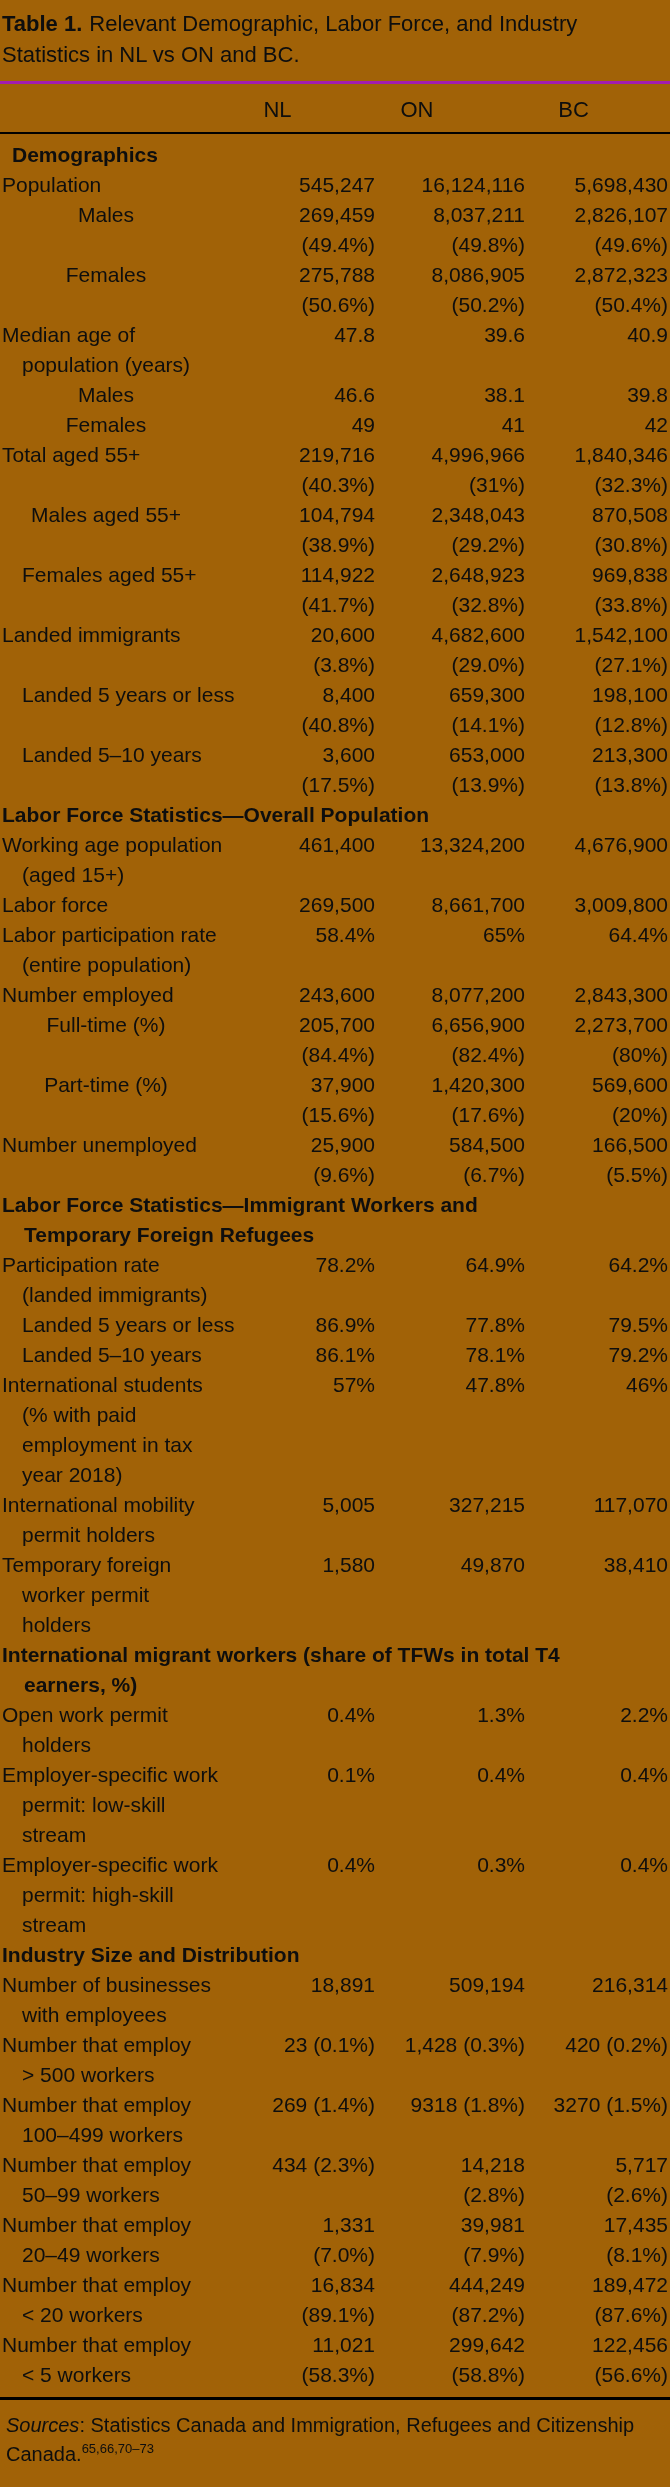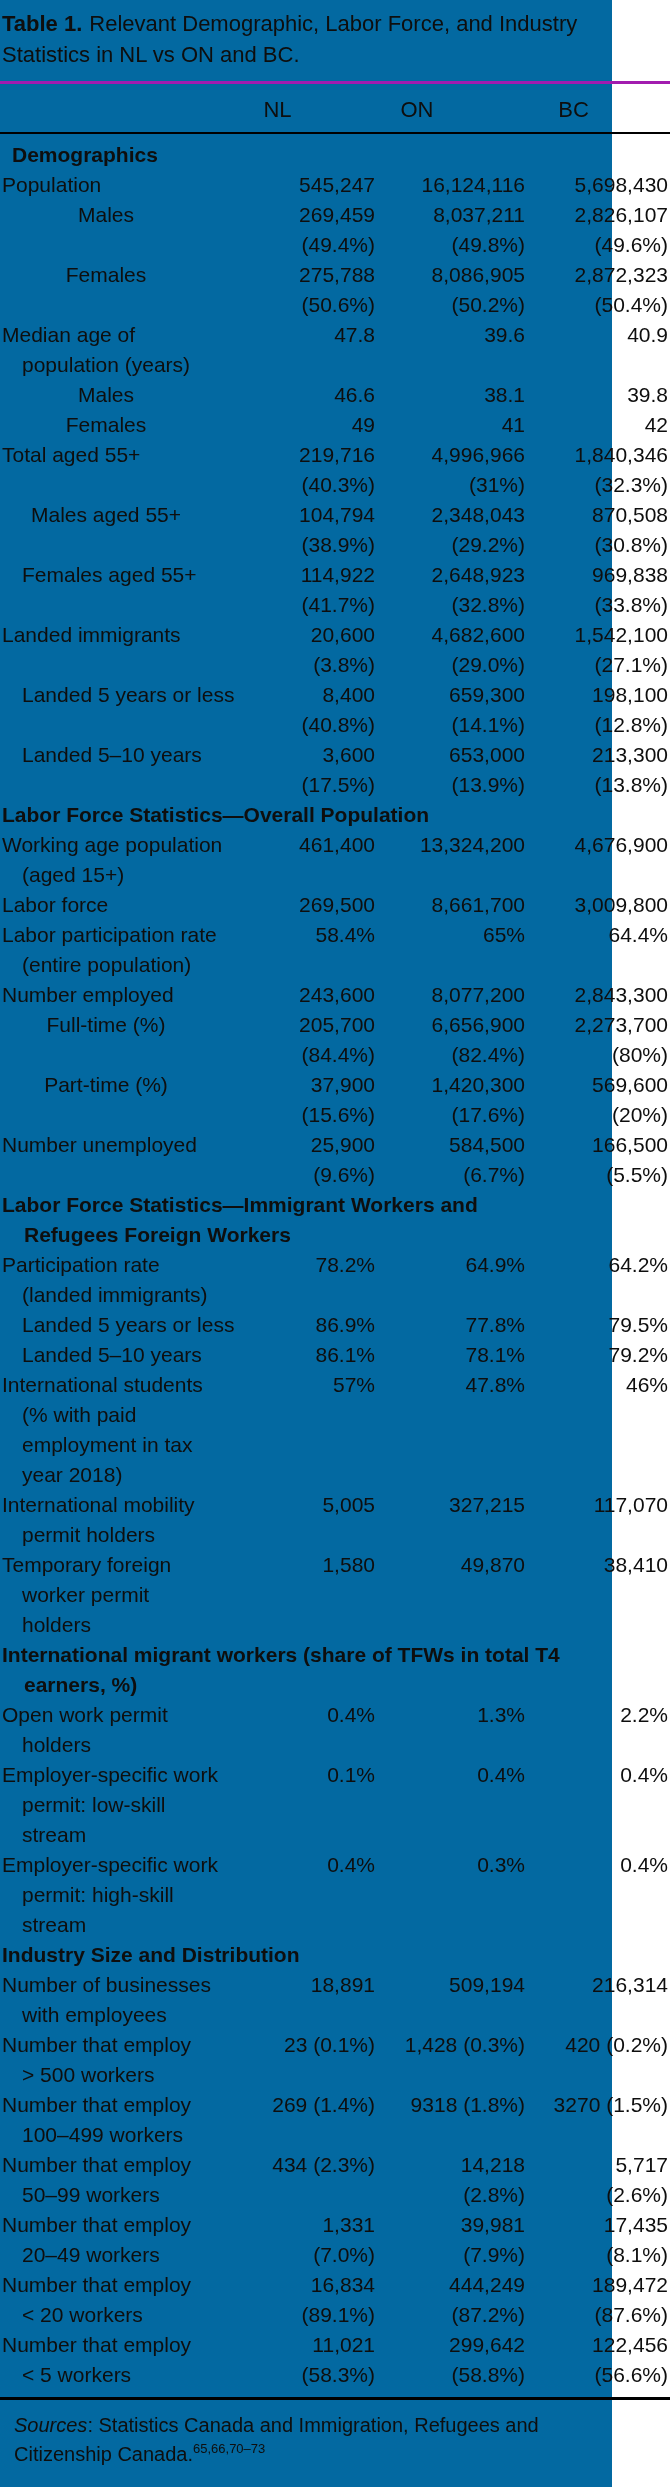--- a/index.html
+++ b/index.html
@@ -3,24 +3,24 @@
 <meta charset="utf-8">
 <style>
   html, body {
     margin: 0;
     padding: 0;
     background: #ffffff;
     font-family: "Liberation Sans", "DejaVu Sans", sans-serif;
     color: #0e0e0e;
   }
   .page {
-    width: 612px;
+    width: 670px;
     box-sizing: border-box;
     padding: 8px 0 18px 0;
-    background: #0369a1;
+    background: #a16207;
   }
   .title {
     font-size: 22px;
     line-height: 31px;
     margin: 0 0 11px 0;
     max-width: 652px;
     padding-left: 2px;
   }
   .title .t-label {
     font-weight: bold;
@@ -60,21 +60,21 @@
     font-size: 21px;
     padding-left: 2px;
   }
   td.section .cont { padding-left: 22px; }
   td.val { text-align: right; }
   td.val div { white-space: nowrap; }
   td.val.c-bc { padding-right: 2px; }
   .sources {
     font-size: 20px;
     line-height: 29px;
-    margin: 11px 0 0 12px;
+    margin: 11px 0 0 4px;
     max-width: 648px;
     padding-left: 2px;
   }
   .sources .src-label { font-style: italic; }
   .sources sup {
     font-size: 13px;
     line-height: 0;
   }
 </style>
 </head>
@@ -410,21 +410,21 @@
             <div>(6.7%)</div>
           </td>
           <td class="val c-bc">
             <div>166,500</div>
             <div>(5.5%)</div>
           </td>
         </tr>
         <tr>
           <td colspan="4" class="section">
             <div>Labor Force Statistics—Immigrant Workers and</div>
-            <div class="cont">Refugees Foreign Workers</div>
+            <div class="cont">Temporary Foreign Refugees</div>
           </td>
         </tr>
         <tr>
           <td class="lbl">
             <div>Participation rate</div>
             <div class="cont">(landed immigrants)</div>
           </td>
           <td class="val c-nl">
             <div>78.2%</div>
           </td>

